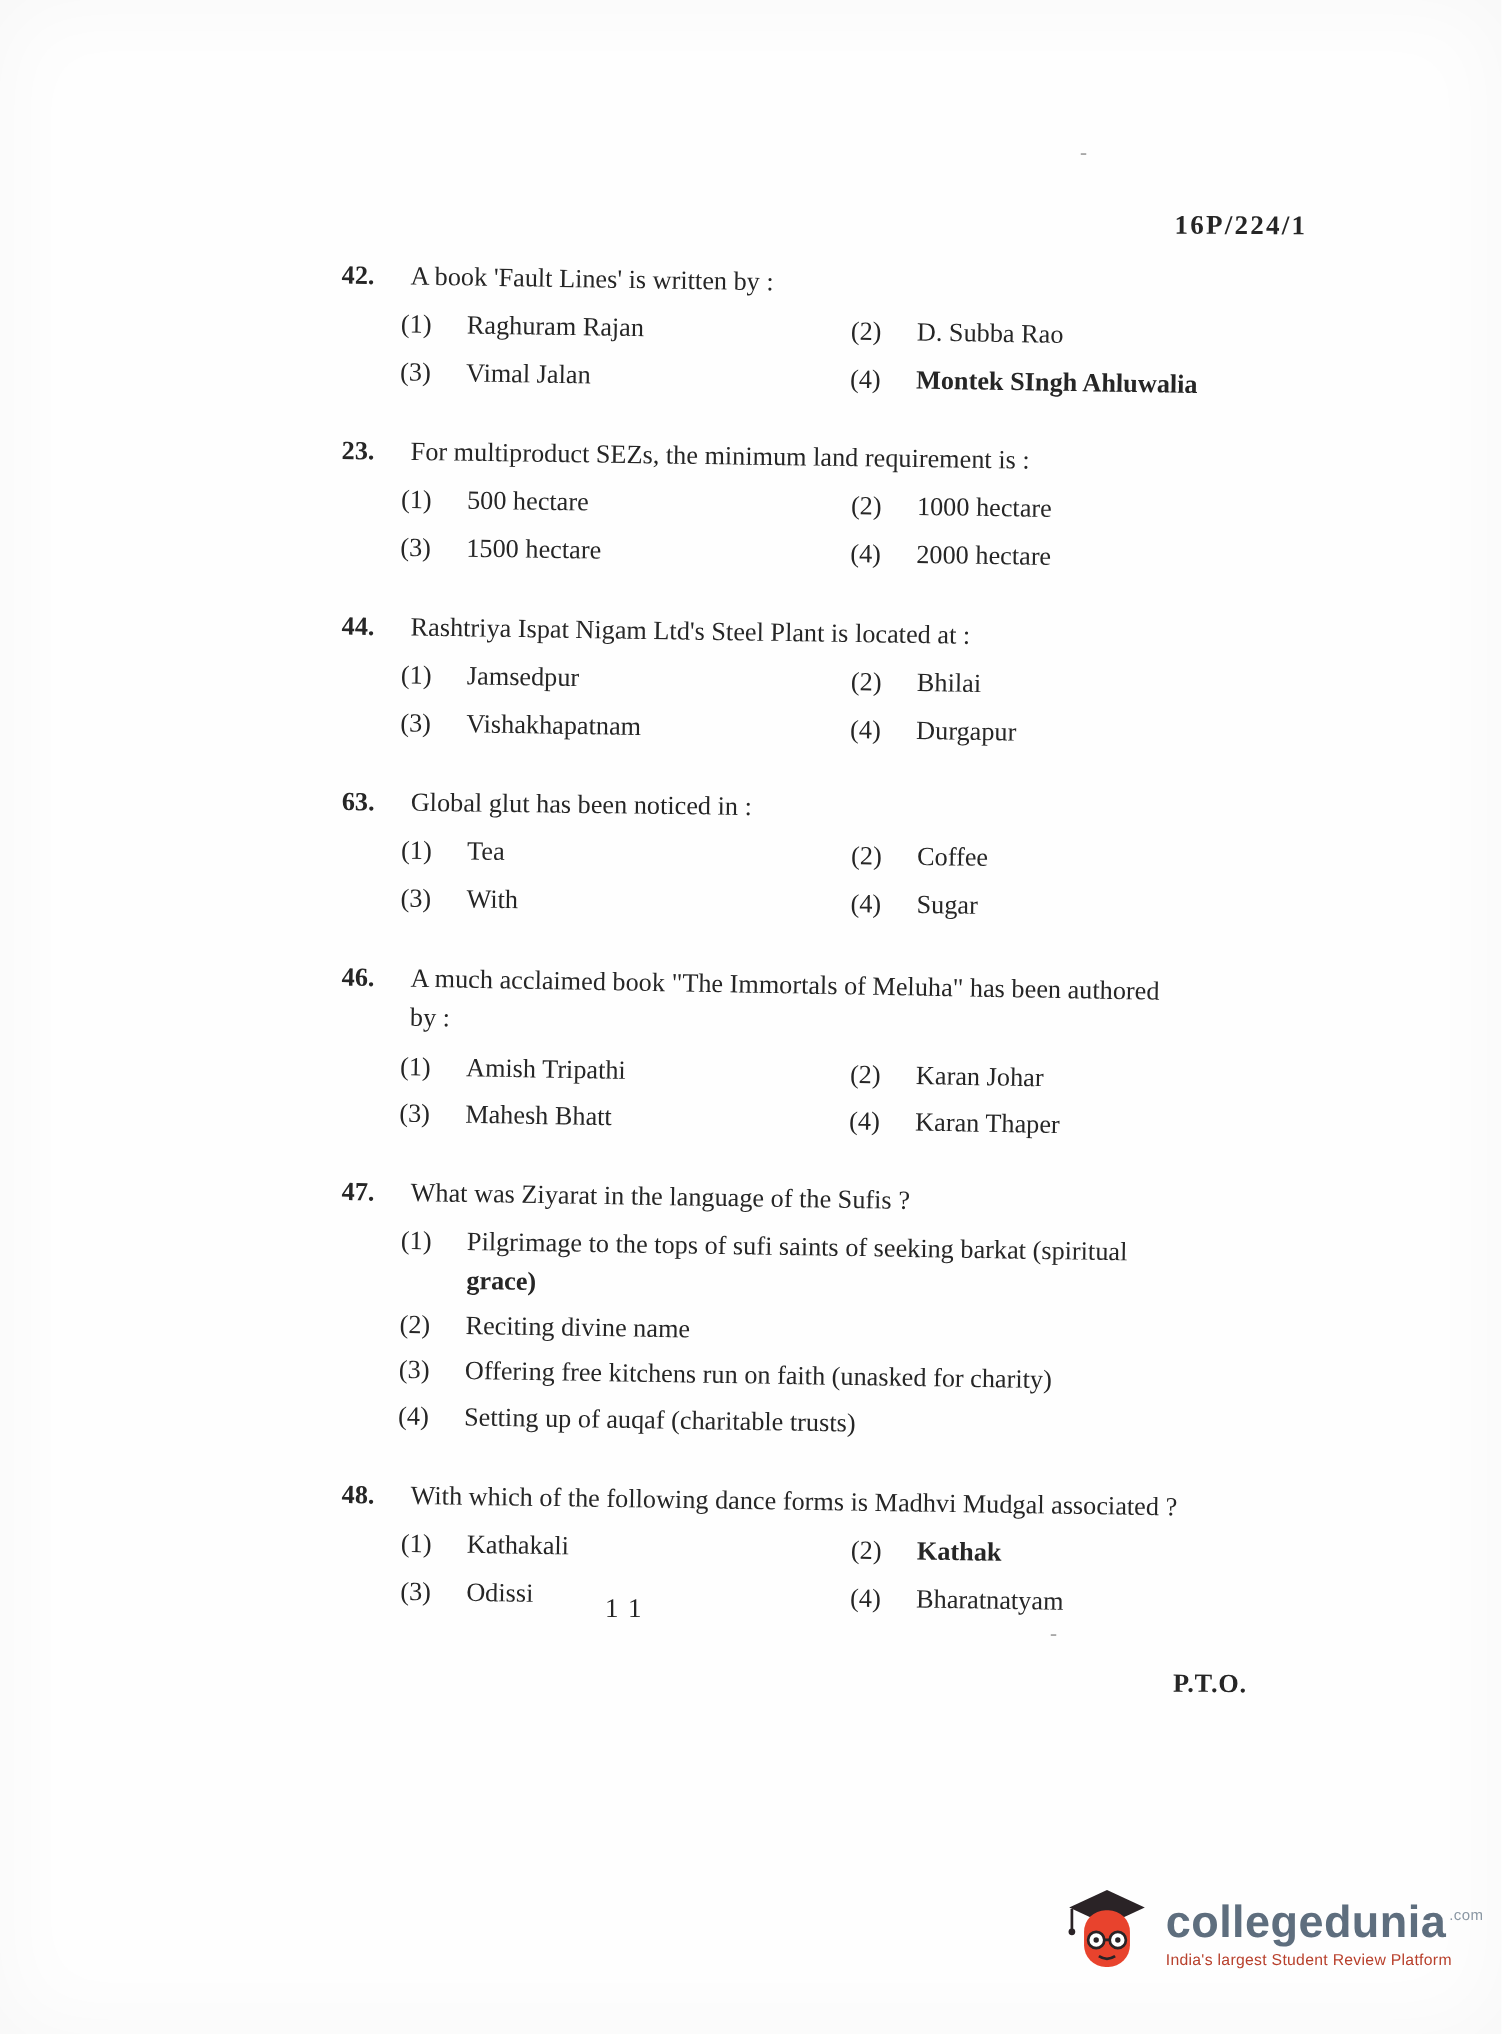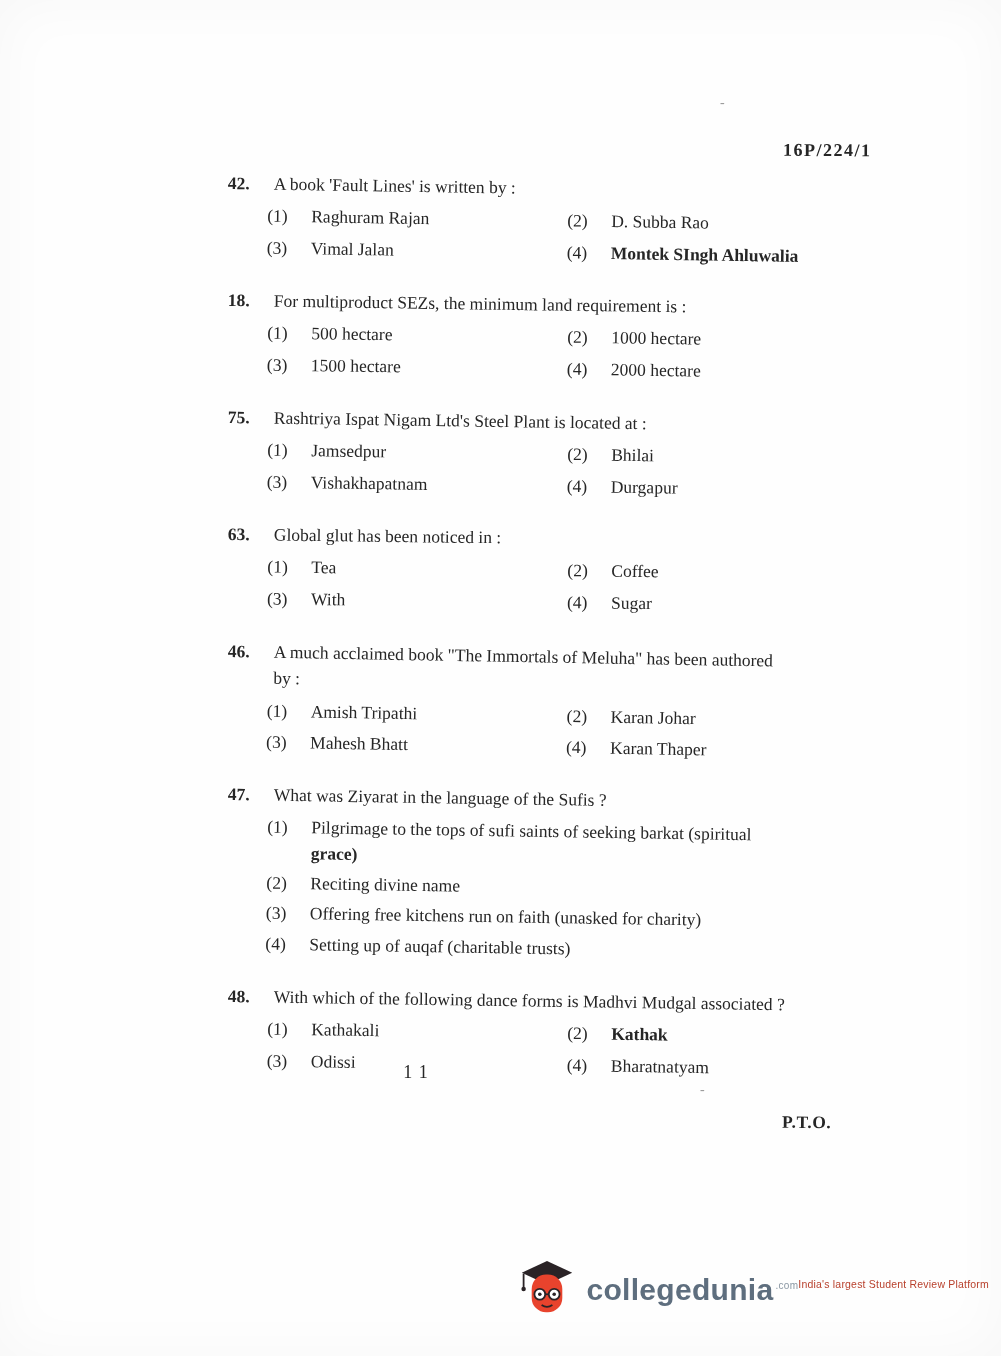--- a/index.html
+++ b/index.html
@@ -44,21 +44,21 @@
     transform:rotate(0.5deg);
   }
   .artifact { position:absolute; color:#9a9a9a; font-size:14px; }
   .a1 { top:95px; left:720px; }
   .a2 { top:1082px; left:700px; }
   .logo {
     position:absolute; right:12px; bottom:34px;
     display:flex; align-items:center; gap:12px;
     font-family:"Liberation Sans", sans-serif;
   }
-  .logo-text { display:flex; flex-direction:row; }
+  .logo-text { display:flex; flex-direction:column; }
   .brand-line { color:#5e6e7e; font-weight:bold; font-size:30px; letter-spacing:0.3px; line-height:1.05; }
   .dotcom { font-size:10px; font-weight:normal; color:#8a97a3; vertical-align:super; margin-left:2px; }
   .tagline { color:#b8402c; font-size:10.5px; margin-top:4px; letter-spacing:0.2px; }
 </style>
 </head>
 <body>
 
 <div class="page">
 
   <div class="artifact a1">-</div>
@@ -85,21 +85,21 @@
             <span class="opt-text">Vimal Jalan</span>
           </div>
           <div class="opt bold">
             <span class="opt-label">(4)</span>
             <span class="opt-text">Montek SIngh Ahluwalia</span>
           </div>
         </div>
       </div>
       <div class="question" style="transform: rotate(0.8deg);">
         <div class="q-head">
-          <span class="q-num">18.</span>
+          <span class="q-num">23.</span>
           <span class="q-text">For multiproduct SEZs, the minimum land requirement is :</span>
         </div>
         <div class="opts opts-grid">
           <div class="opt">
             <span class="opt-label">(1)</span>
             <span class="opt-text">500 hectare</span>
           </div>
           <div class="opt">
             <span class="opt-label">(2)</span>
             <span class="opt-text">1000 hectare</span>
@@ -109,21 +109,21 @@
             <span class="opt-text">1500 hectare</span>
           </div>
           <div class="opt">
             <span class="opt-label">(4)</span>
             <span class="opt-text">2000 hectare</span>
           </div>
         </div>
       </div>
       <div class="question" style="transform: rotate(0.85deg);">
         <div class="q-head">
-          <span class="q-num">75.</span>
+          <span class="q-num">44.</span>
           <span class="q-text">Rashtriya Ispat Nigam Ltd's Steel Plant is located at :</span>
         </div>
         <div class="opts opts-grid">
           <div class="opt">
             <span class="opt-label">(1)</span>
             <span class="opt-text">Jamsedpur</span>
           </div>
           <div class="opt">
             <span class="opt-label">(2)</span>
             <span class="opt-text">Bhilai</span>

